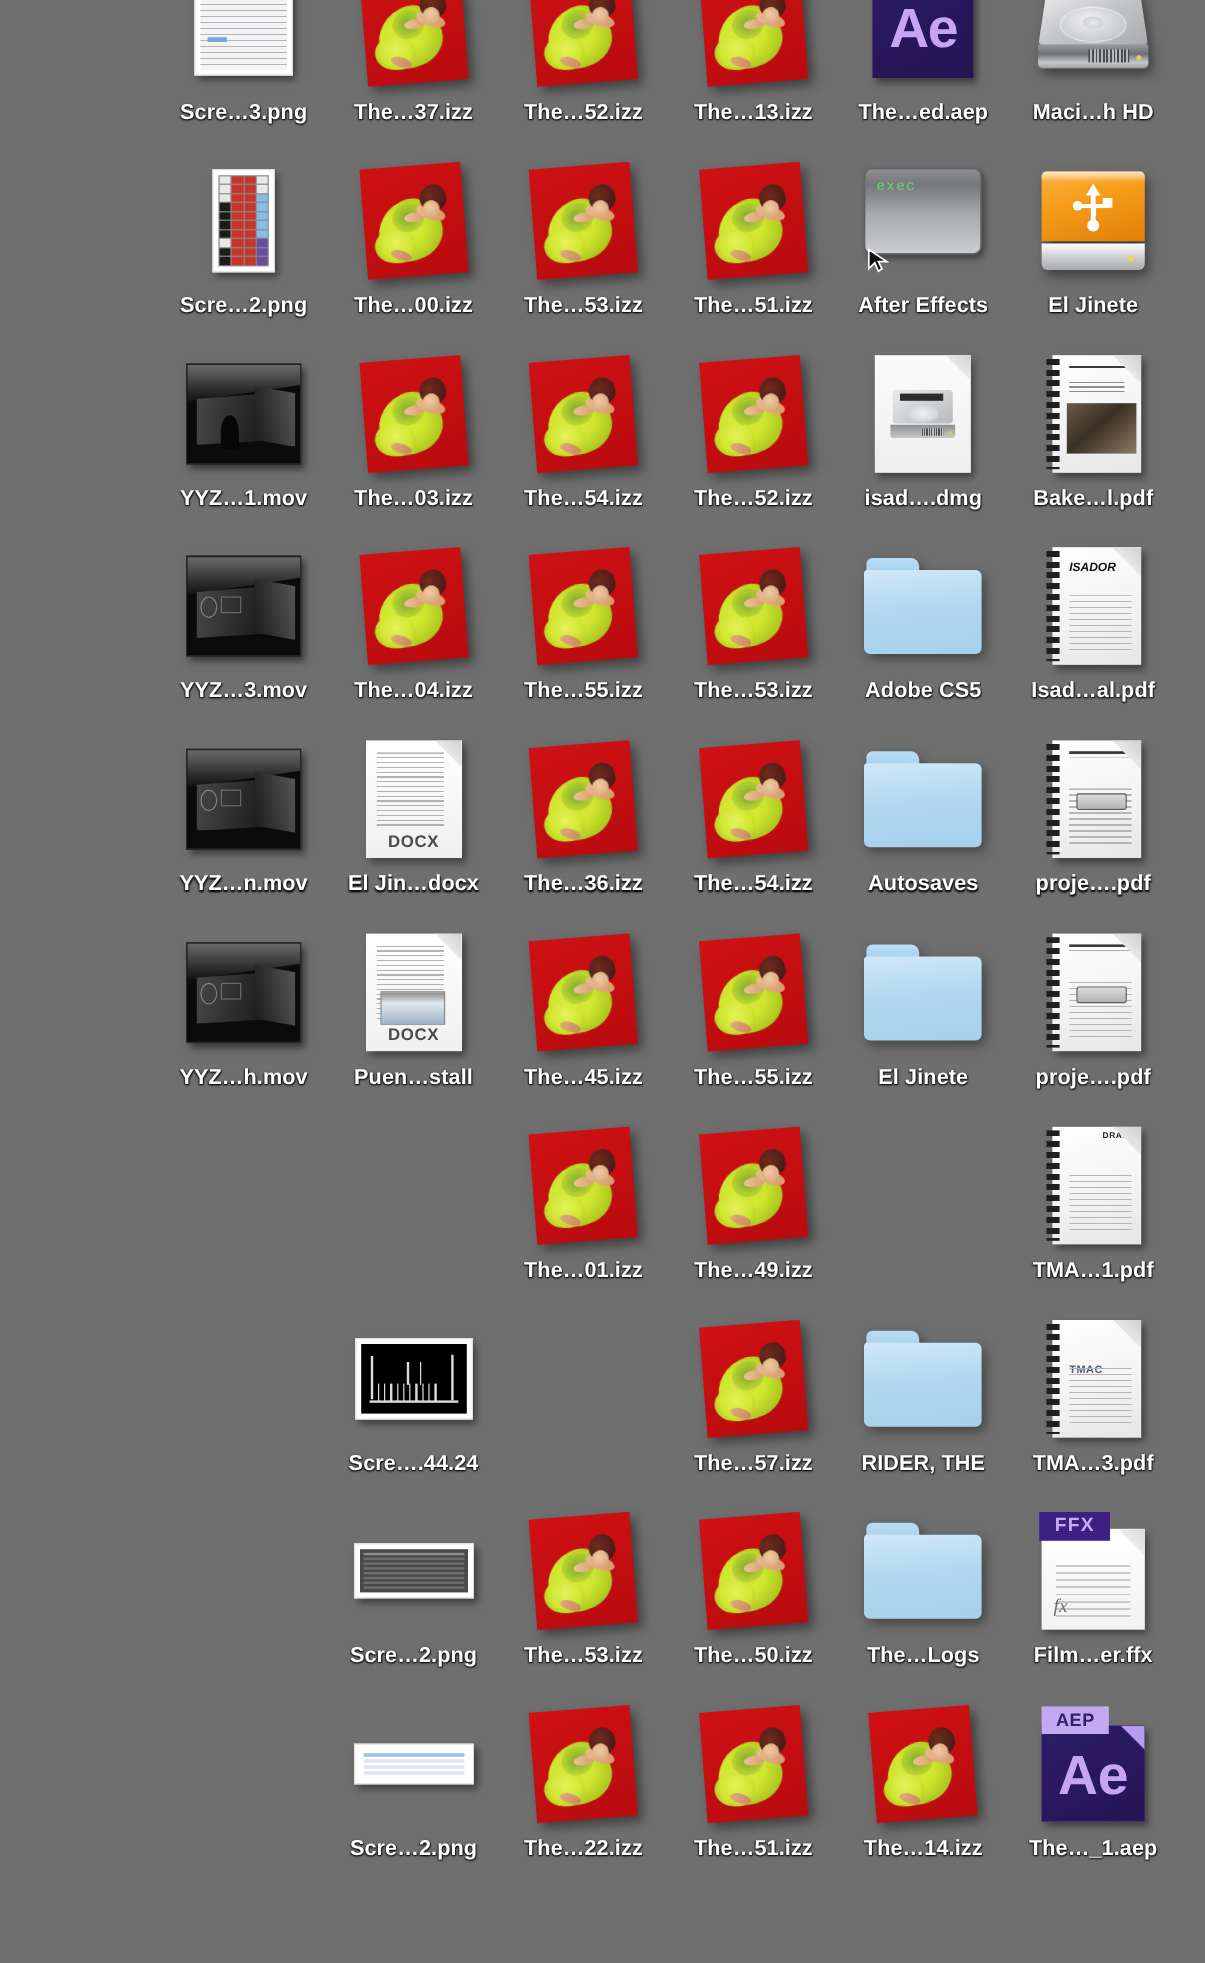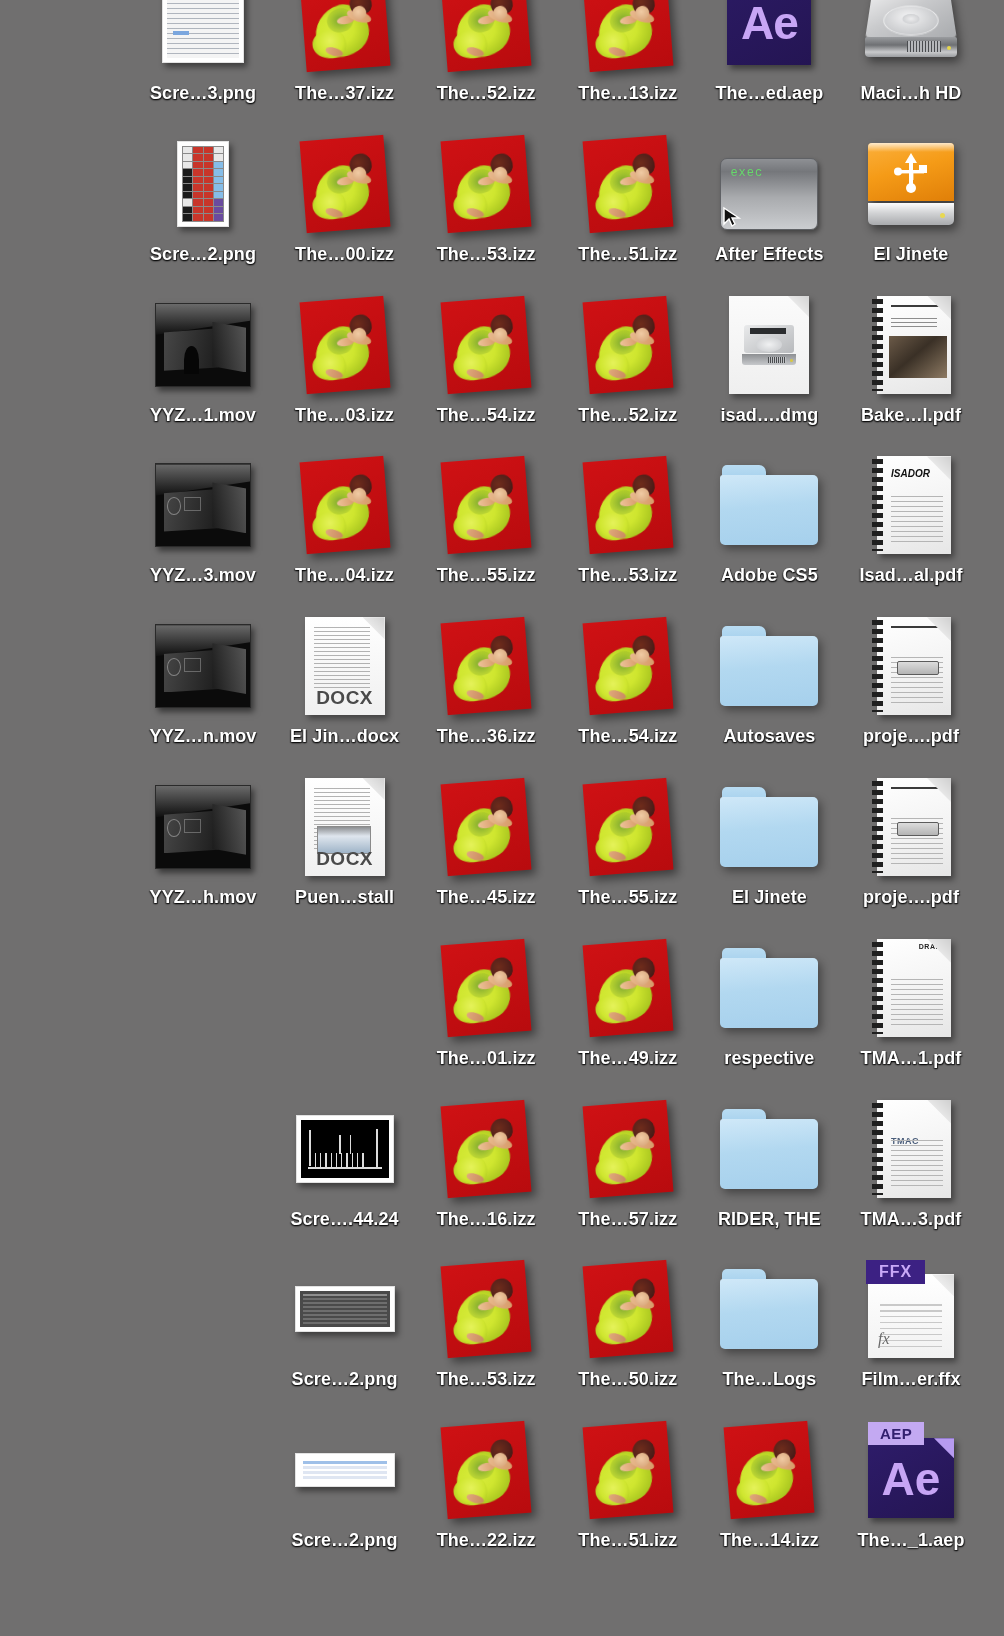--- a/index.html
+++ b/index.html
@@ -389,21 +389,21 @@
     background:repeating-linear-gradient(180deg,#9a9a9a 0 1px,transparent 1px 4px);
     opacity:.75;
   }
   .docx .img{
     position:absolute;left:12px;top:48px;width:54px;height:28px;
     background:linear-gradient(180deg,#8b8d90 0%,#dfe6ee 35%,#9fb4c8 100%);
     border:1px solid #8a8a8a;
   }
   .docx .kind{
     position:absolute;left:0;bottom:6px;width:100%;text-align:center;
-    font-size:19px;font-weight:bold;color:#4a4a4a;letter-spacing:.5px;
+    font-size:14px;font-weight:bold;color:#4a4a4a;letter-spacing:.5px;
   }
 
   
   .pdfm{position:relative;width:80px;height:98px;}
   .pdfm .pg{
     position:absolute;left:6px;top:0;width:74px;height:98px;
     background:linear-gradient(165deg,#ffffff 0%,#f2f2f2 60%,#e6e6e6 100%);
     box-shadow:3px 4px 6px rgba(0,0,0,.42);
   }
   .pdfm .spiral{
@@ -449,21 +449,20 @@
     font-size:9px;font-weight:bold;color:#4a5d7a;letter-spacing:.5px;
   }
 
   
   .term{position:relative;width:98px;height:88px;}
   .term .win{
     position:absolute;left:0;top:0;width:98px;height:72px;
     background:linear-gradient(180deg,#8e9094 0%,#75777b 18%,#a9abae 55%,#cbcdd0 100%);
     border:1px solid #5f6165;border-radius:7px;
     box-shadow:2px 3px 5px rgba(0,0,0,.4);
-    margin-top:18px;
   }
   .term .exec{
     position:absolute;left:9px;top:7px;
     font-family:"Liberation Mono", monospace;
     font-size:12px;color:#66d96b;letter-spacing:1px;
   }
 
   
   .loglist{
     background:#4a4a4a;
@@ -1087,29 +1086,20 @@
         <div class="greenshade"></div>
         <div class="arm2"></div>
             <div class="arm"></div>
         <div class="leg"></div>
         <div class="head"></div>
             <div class="face"></div>
       </div>
     </div>
       </div>
       <div class="label">The…49.izz</div>
-    </div>
-    <div class="cell" style="left: 698.4px; top: 928.8px;">
-      <div class="icon-box">
-        <div class="folder">
-      <div class="tab"></div>
-          <div class="bodyf"></div>
-        </div>
-      </div>
-      <div class="label">respective</div>
     </div>
     <div class="cell" style="left: 840px; top: 928.8px;">
       <div class="icon-box">
         <div class="pdfm">
       <div class="pg">
             <div class="draft">DRAFT</div>
             <div class="body2"></div>
           </div>
           <div class="spiral"></div>
           <div class="dogear"></div>
@@ -1134,38 +1124,20 @@
             <span style="left:10%;top:18%;width:1.6px;height:62%"></span>
             <span style="left:86%;top:16%;width:1.6px;height:66%"></span>
             <span style="left:44%;top:26%;width:1.4px;height:34%"></span>
             <span style="left:56%;top:26%;width:1.4px;height:34%"></span>
             <span style="left:8%;top:82%;width:84%;height:1.4px"></span>
           </div>
         </div>
       </div>
       <div class="label">Scre….44.24</div>
     </div>
-    <div class="cell" style="left: 415.2px; top: 1089.6px;">
-      <div class="icon-box">
-        <div class="izz">
-      <div class="plate"></div>
-      <div class="fig">
-        <div class="dress"></div>
-            <div class="dress2"></div>
-        <div class="greenshade"></div>
-        <div class="arm2"></div>
-            <div class="arm"></div>
-        <div class="leg"></div>
-        <div class="head"></div>
-            <div class="face"></div>
-      </div>
-    </div>
-      </div>
-      <div class="label">The…16.izz</div>
-    </div>
     <div class="cell" style="left: 556.8px; top: 1089.6px;">
       <div class="icon-box">
         <div class="izz">
       <div class="plate"></div>
       <div class="fig">
         <div class="dress"></div>
             <div class="dress2"></div>
         <div class="greenshade"></div>
         <div class="arm2"></div>
             <div class="arm"></div>

